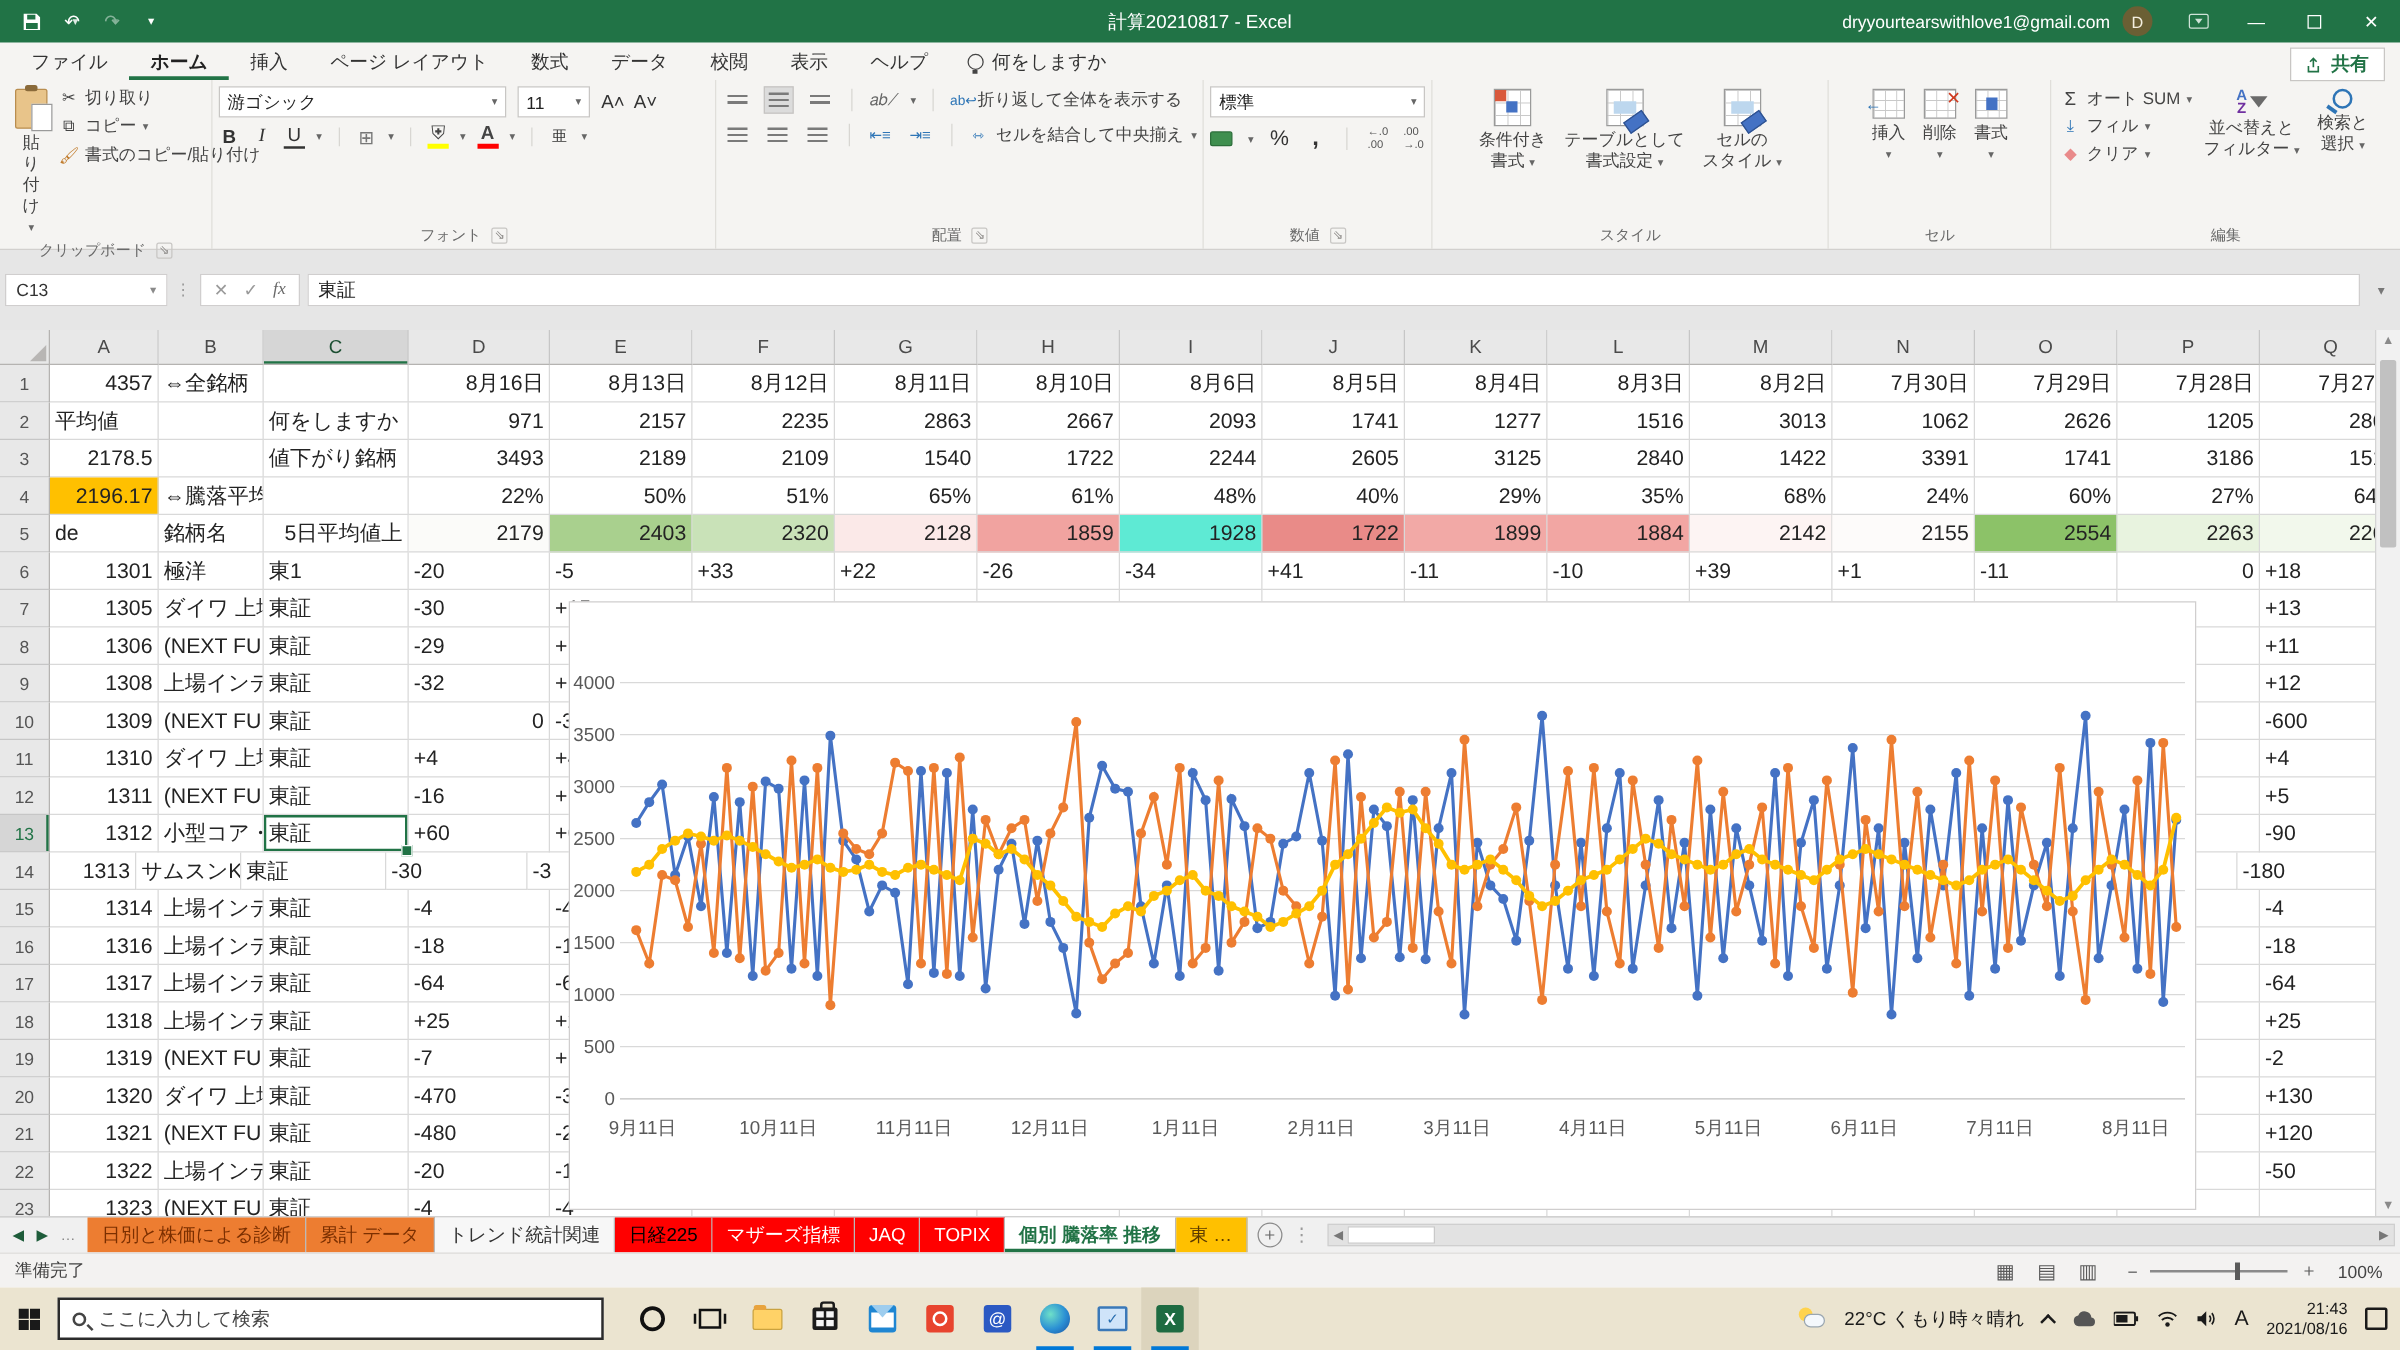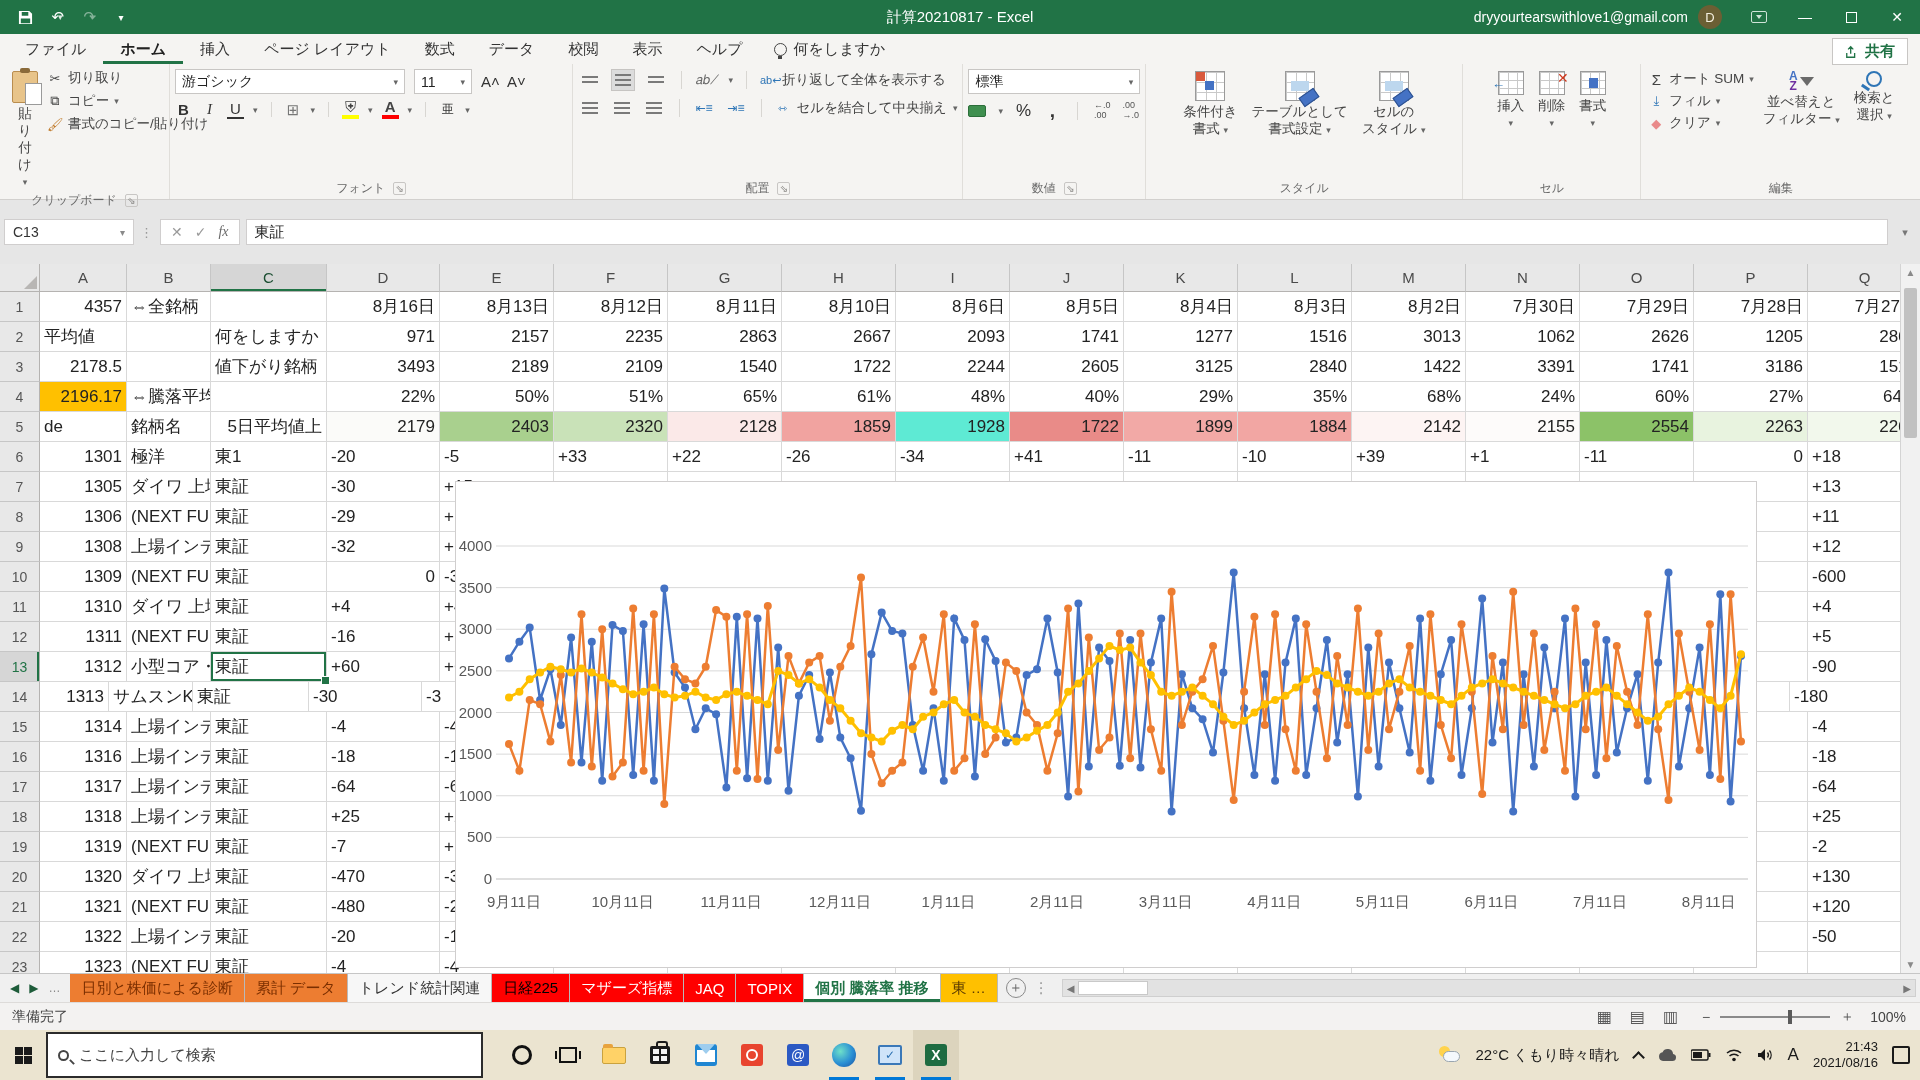--- a/index.html
+++ b/index.html
@@ -119,21 +119,21 @@
   .status{position:absolute;top:1002px;left:0;width:1920px;height:28px;background:#f3f2f1;border-top:1px solid #dddbd9;display:flex;align-items:center;font-size:14px;color:#444;z-index:9;}
   .viewicons{margin-left:auto;display:flex;align-items:center;gap:18px;color:#5a5a5a;font-size:16px;}
   .zoomctl{display:flex;align-items:center;gap:10px;margin:0 16px 0 24px;color:#5a5a5a;}
   .ztrack{width:110px;height:2px;background:#8a8a8a;position:relative;}
   .zthumb{position:absolute;left:68px;top:-6px;width:4px;height:14px;background:#5a5a5a;}
   
   .task{position:absolute;top:1030px;left:0;width:1920px;height:50px;background:#ebe4d0;display:flex;align-items:center;z-index:10;}
   .winlogo{width:46px;display:flex;align-items:center;justify-content:center;}
   .wl{display:grid;grid-template-columns:8px 8px;grid-template-rows:8px 8px;gap:1px;}
   .wl div{background:#1a1a1a;}
-  .sbox{width:437px;height:46px;background:#fff;border:2px solid #2b2b2b;display:flex;align-items:center;gap:10px;padding:0 10px;font-size:15px;color:#333;}
+  .sbox{width:437px;height:34px;background:#fff;border:2px solid #2b2b2b;display:flex;align-items:center;gap:10px;padding:0 10px;font-size:15px;color:#333;}
   .mag{width:11px;height:11px;border:2px solid #444;border-radius:50%;position:relative;flex:none;}
   .mag:after{content:"";position:absolute;left:9px;top:9px;width:6px;height:2px;background:#444;transform:rotate(45deg);}
   .ticon{width:46px;height:50px;display:flex;align-items:center;justify-content:center;position:relative;flex:none;}
   .ticon.run:after{content:"";position:absolute;left:8px;bottom:0;right:8px;height:3px;background:#0078d7;}
   .ticon.activeapp{background:#dcd4bd;}
   .ring{width:20px;height:20px;border:3px solid #111;border-radius:50%;}
   .tview{width:18px;height:16px;border:2px solid #111;position:relative;}
   .tview:before{content:"";position:absolute;left:-6px;top:2px;width:2px;height:8px;background:#111;}
   .tview:after{content:"";position:absolute;right:-6px;top:2px;width:2px;height:8px;background:#111;}
   .folder{width:24px;height:17px;background:#ffd267;border:1px solid #caa23e;border-radius:2px;position:relative;}

